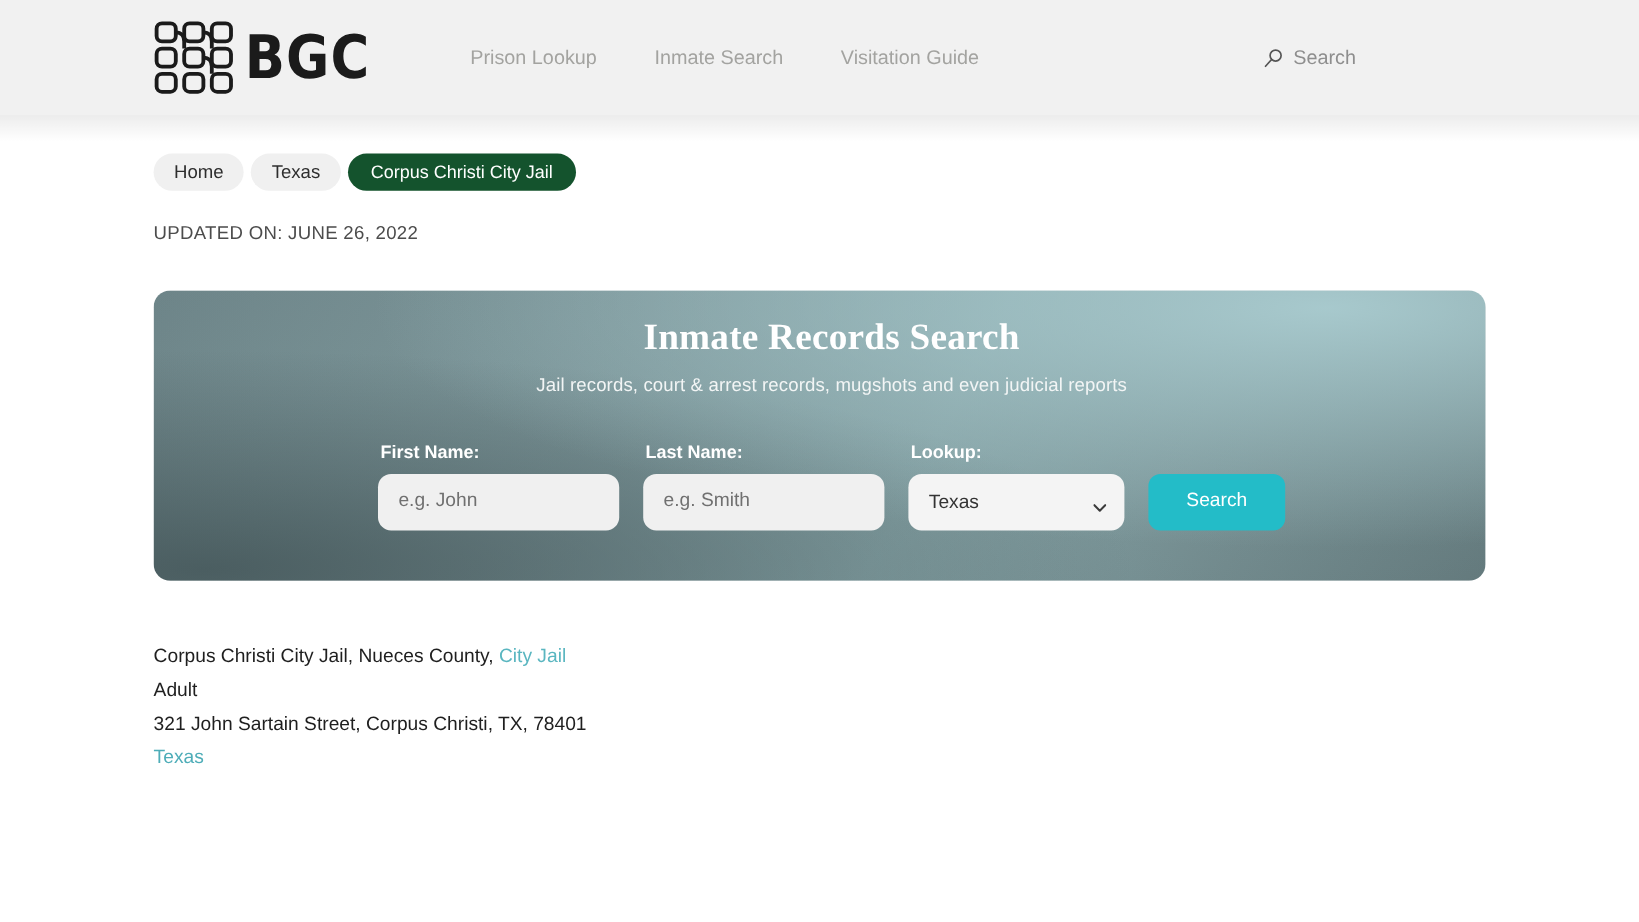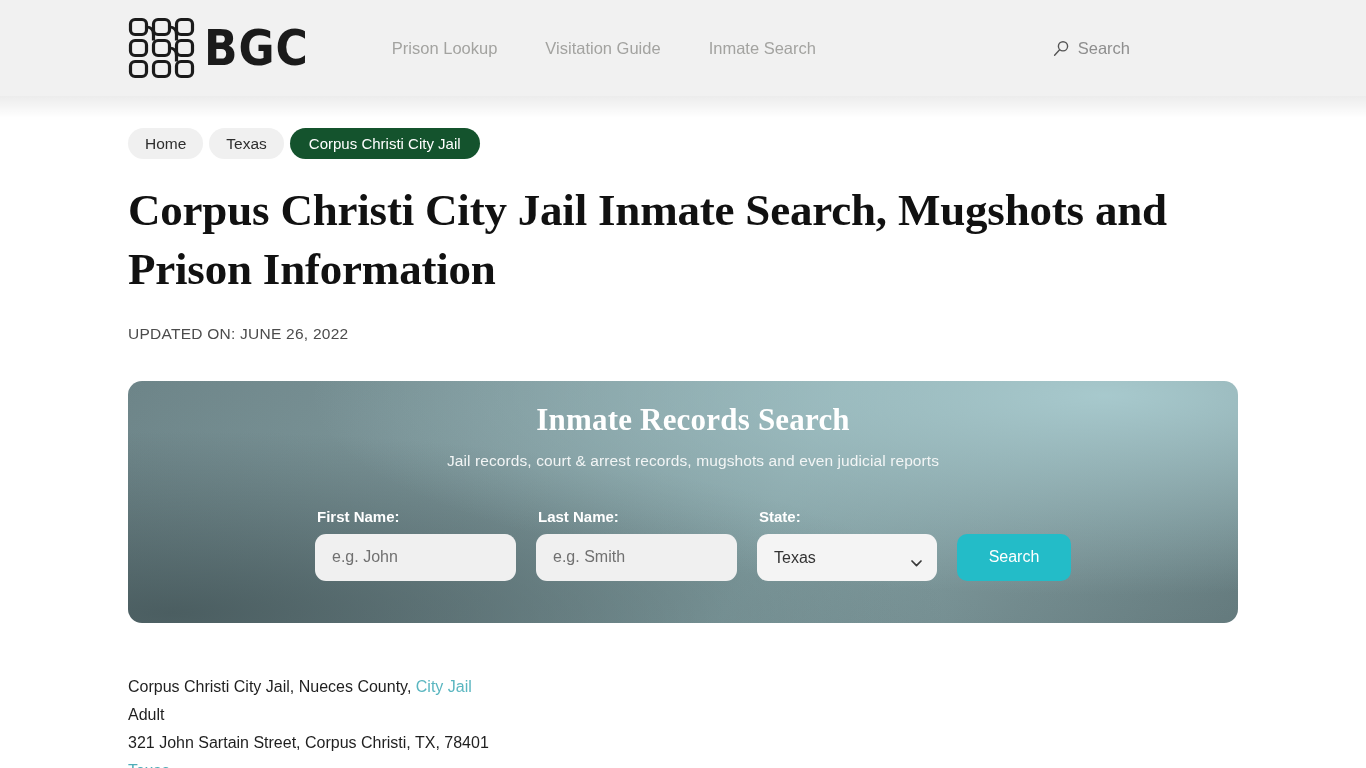--- a/index.html
+++ b/index.html
@@ -249,22 +249,22 @@
           <path d="M41.5 10 C 46 10, 48.5 13, 48.5 17.5 L 48.5 23.5"></path>
           <path d="M41.5 31 C 46 31, 48.5 34, 48.5 38.5 L 48.5 44.5"></path>
         </g>
       </svg>
     </span>
     <span class="brand-word">BGC</span>
   </div>
 
   <nav class="main-nav">
     <a class="nav-link">Prison Lookup</a>
+    <a class="nav-link">Inmate Search</a>
     <a class="nav-link">Visitation Guide</a>
-    <a class="nav-link">Inmate Search</a>
   </nav>
 
   <div class="header-search">
     <span class="mag">
       <svg viewBox="0 0 17 17" width="17" height="17" xmlns="http://www.w3.org/2000/svg">
         <circle cx="10" cy="6.3" r="4.6" fill="none" stroke="#555" stroke-width="1.4"></circle>
         <line x1="6.6" y1="9.7" x2="1.6" y2="15.2" stroke="#555" stroke-width="1.4" stroke-linecap="round"></line>
       </svg>
     </span>
     <span class="header-search-label">Search</span>
@@ -274,21 +274,20 @@
 
 <main class="page">
   <div class="content">
 
     <nav class="breadcrumb">
       <a class="crumb">Home</a>
       <a class="crumb">Texas</a>
       <a class="crumb current">Corpus Christi City Jail</a>
     </nav>
 
-    <h1 class="page-title">Corpus Christi City Jail Inmate Search, Mugshots and Prison Information</h1>
 
     <div class="updated-on">UPDATED ON: JUNE 26, 2022</div>
 
     <section class="search-panel">
       <div class="panel-inner">
 
         <h2 class="panel-title">Inmate Records Search</h2>
         <p class="panel-sub">Jail records, court &amp; arrest records, mugshots and even judicial reports</p>
 
         <form class="form-row">
@@ -297,21 +296,21 @@
             <label class="field-label">First Name:</label>
             <input class="text-input" type="text" placeholder="e.g. John" style="">
           </div>
 
           <div class="field">
             <label class="field-label">Last Name:</label>
             <input class="text-input" type="text" placeholder="e.g. Smith" style="">
           </div>
 
           <div class="field">
-            <label class="field-label">State:</label>
+            <label class="field-label">Lookup:</label>
             <div class="select-wrap">
               <select class="state-select">
                 <option>Texas</option>
               </select>
               <span class="select-chevron">
                 <svg viewBox="0 0 11 7" width="11" height="7" xmlns="http://www.w3.org/2000/svg">
                   <polyline points="1,1 5.5,5.6 10,1" fill="none" stroke="#3a3a3a" stroke-width="1.7" stroke-linecap="round" stroke-linejoin="round"></polyline>
                 </svg>
               </span>
             </div>

